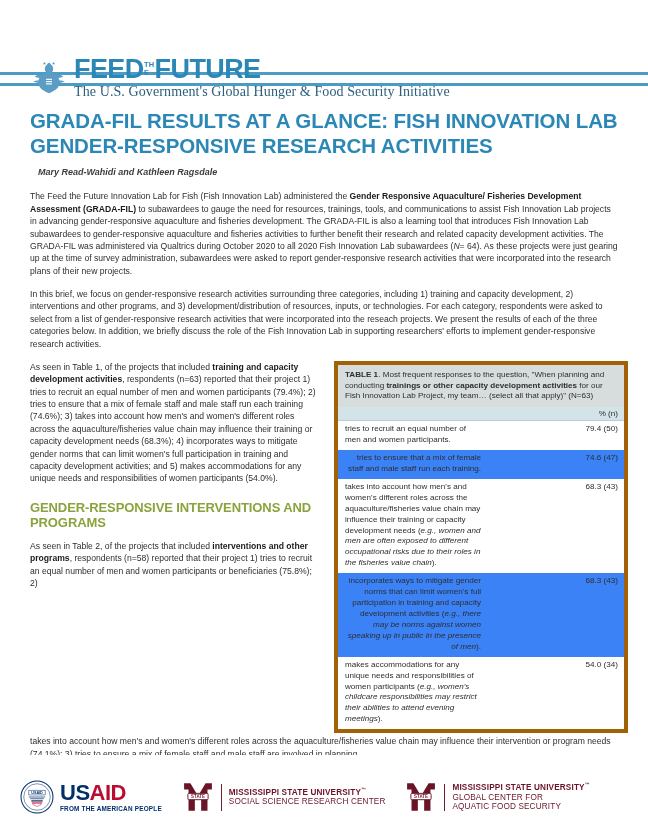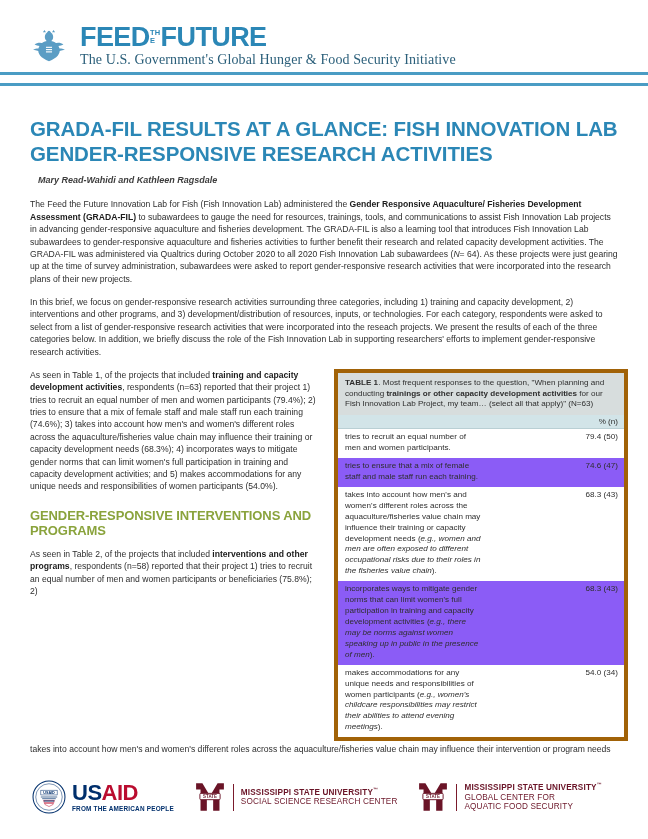--- a/index.html
+++ b/index.html
@@ -18,21 +18,22 @@
 
   
   .header {
     padding: 24px 0 0 30px;
     height: 62px;
     box-sizing: border-box;
   }
   .ftf-logo {
     display: flex;
     align-items: center;
-    gap: 12px;
+    gap: 6px;
+    margin-top: 32px;
   }
   .ftf-seal {
     width: 38px;
     height: 38px;
     flex: 0 0 38px;
   }
   .ftf-words { line-height: 1; }
   .ftf-wordmark {
     font-family: "Liberation Sans", sans-serif;
     font-weight: bold;
@@ -73,21 +74,21 @@
   
   .content {
     padding: 22px 30px 0 30px;
   }
   .doc-title {
     color: #2b87b6;
     font-size: 20.5px;
     font-weight: bold;
     line-height: 1.23;
     letter-spacing: -0.1px;
-    margin: 8px 0 9px 0;
+    margin: 0 0 9px 0;
     text-transform: uppercase;
   }
   .authors {
     font-size: 9px;
     font-style: italic;
     color: #3d3d3d;
     margin: 0 0 13px 8px;
     font-weight: bold;
   }
   p.body-text {
@@ -165,34 +166,34 @@
     color: #2e2e2e;
     padding: 3px 0 4px 7px;
     vertical-align: top;
   }
   table.data td.val {
     text-align: right;
     padding: 3px 6px 4px 2px;
     white-space: nowrap;
     width: 52px;
   }
-  table.data tr.alt td { background: #8b5cf6; }
+  table.data tr.alt td { background: #3b82f6; text-align: right; }
   table.data td i { font-style: italic; }
 
   
   .footer {
     position: absolute;
     left: 0;
     bottom: 0;
     width: 648px;
     height: 84px;
     background: #ffffff;
     display: flex;
     align-items: center;
-    padding-left: 32px;
+    padding-left: 20px;
     box-sizing: border-box;
     gap: 20px;
   }
   .logo-usaid {
     display: flex;
     align-items: center;
     gap: 6px;
   }
   .usaid-seal { width: 34px; height: 34px; flex: 0 0 34px; }
   .usaid-text { line-height: 1; }

